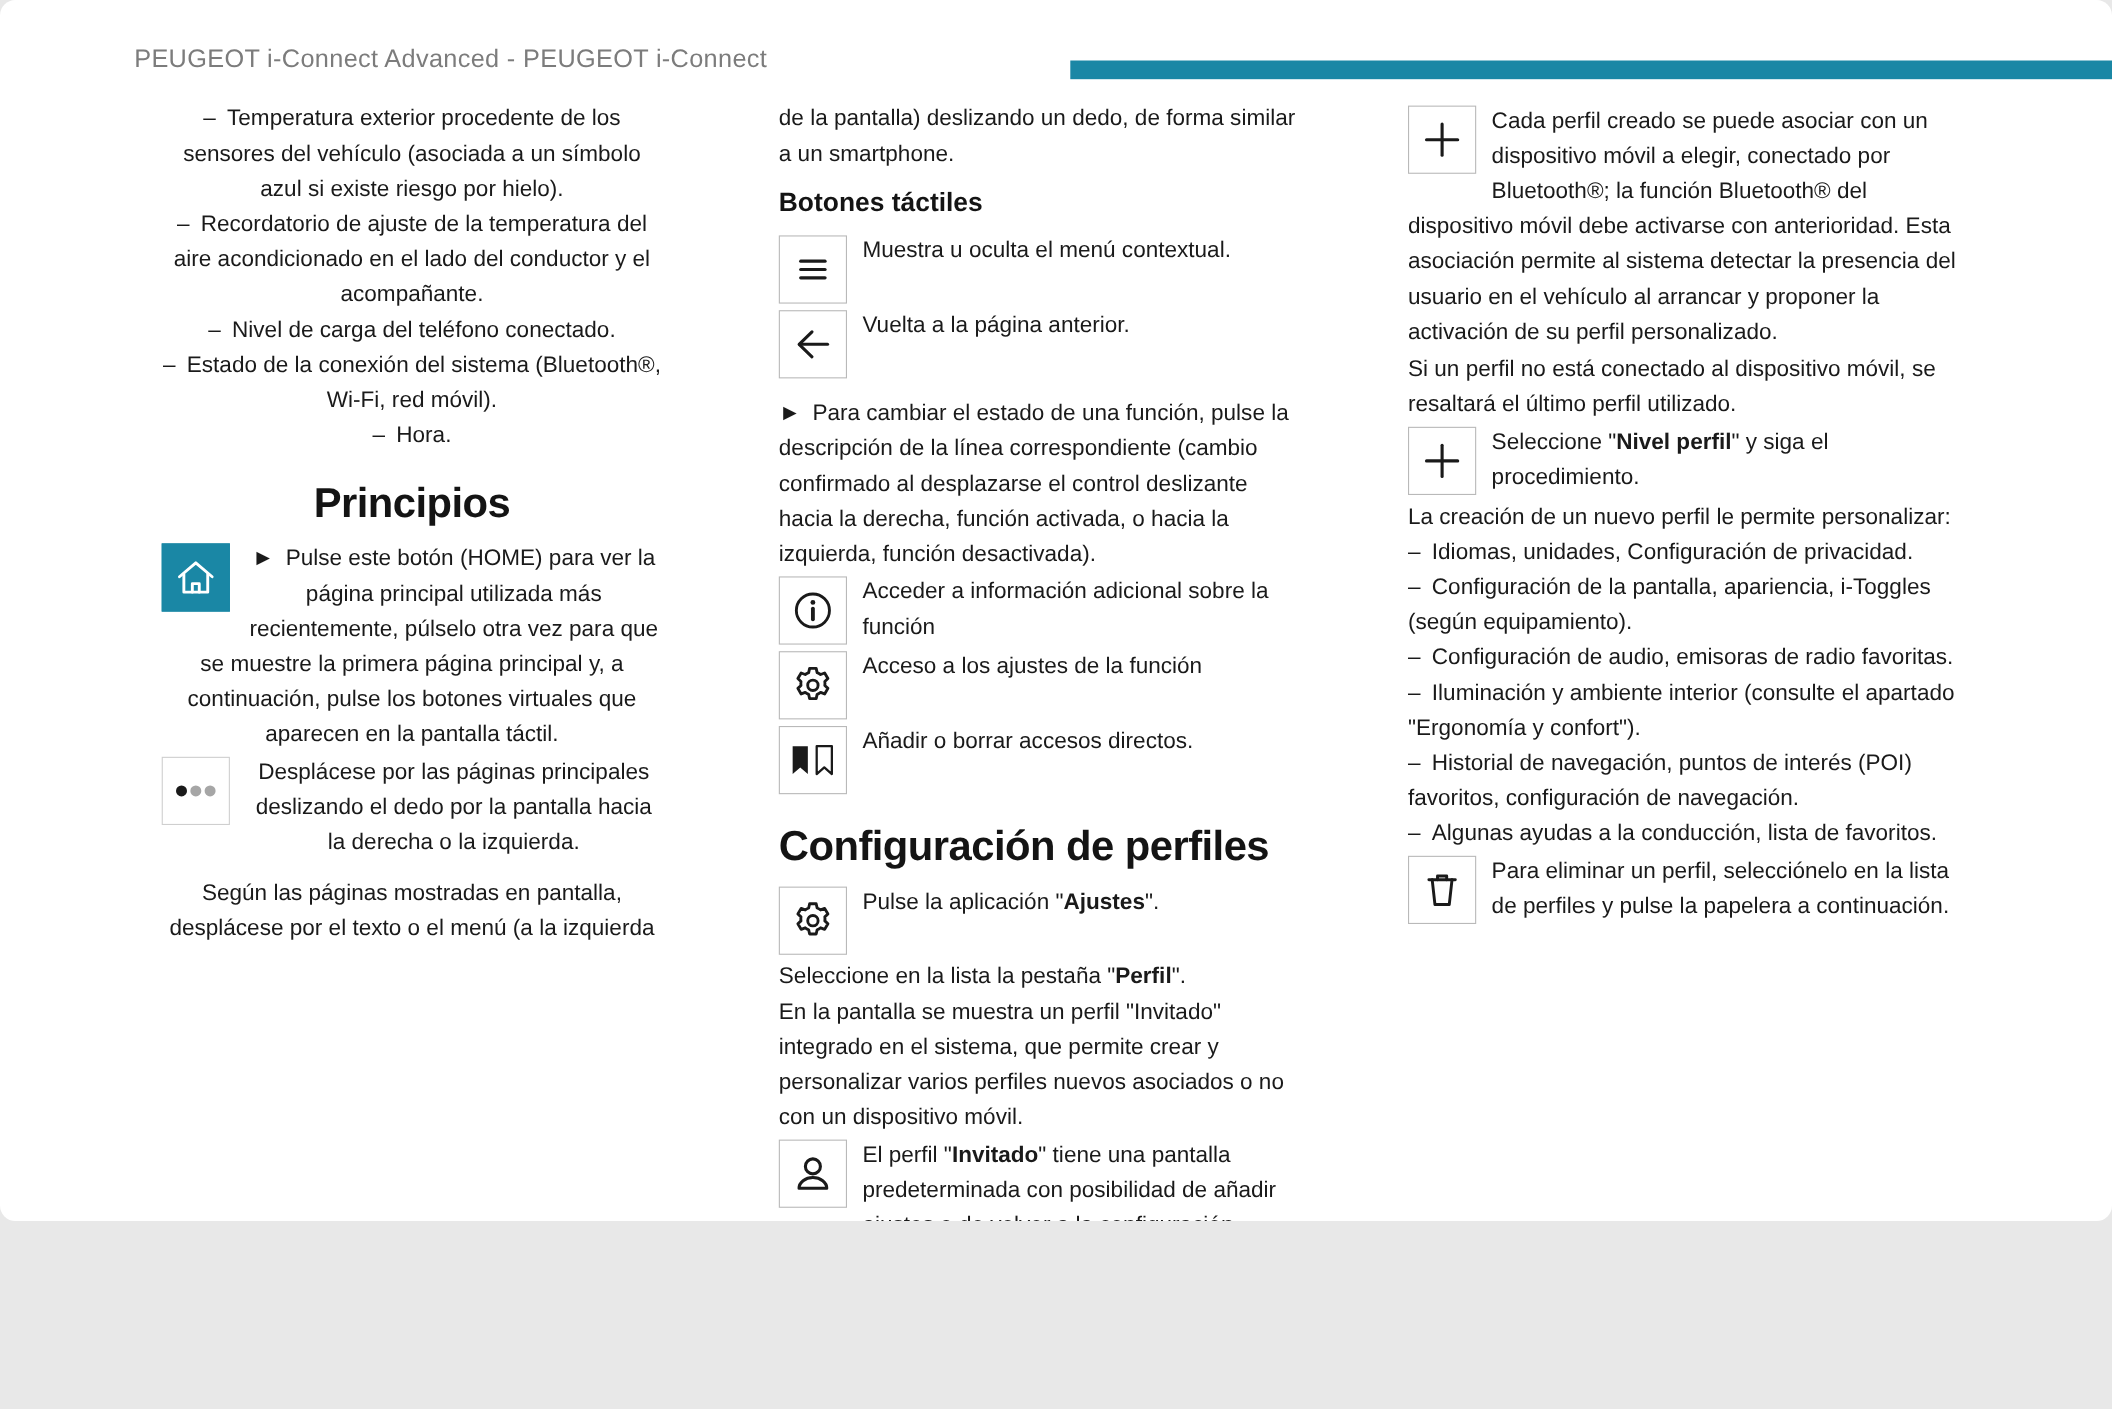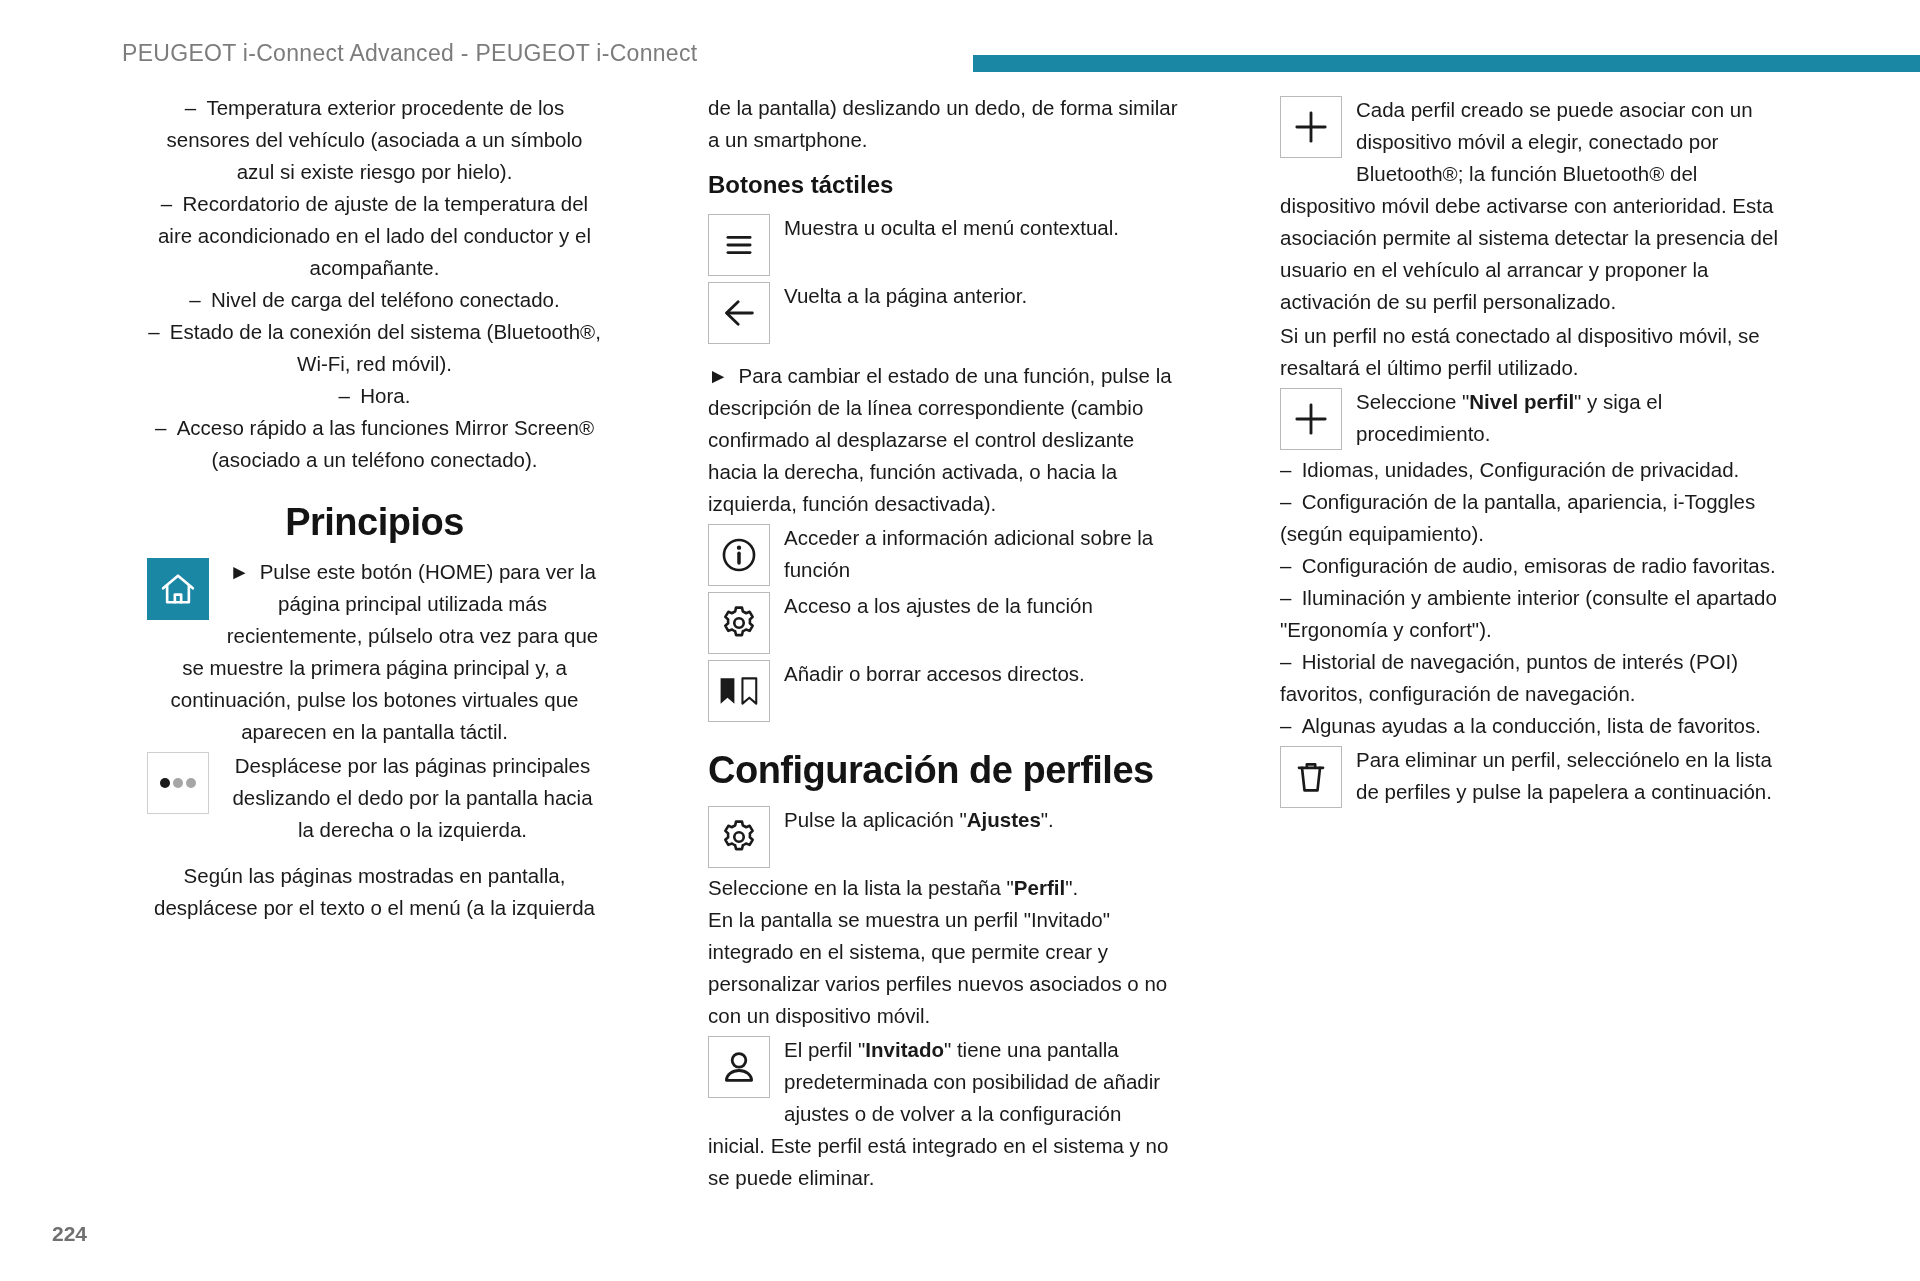--- a/index.html
+++ b/index.html
@@ -1,18 +1,18 @@
 <!DOCTYPE html>
 <html lang="es"><head>
 <meta charset="utf-8">
 <style>
   html,body{margin:0;padding:0;background:#e8e8e8;}
   .page{
-    position:relative;width:1920px;height:1281px;background:#ffffff;
-    font-family:"Liberation Sans",sans-serif;color:#1a1a1a;overflow:hidden;
+    position:relative;width:1920px;height:1110px;background:#ffffff;
+    font-family:"Liberation Sans",sans-serif;color:#1a1a1a;overflow:hidden;border-radius:14px;
   }
   
   .hdr-title{
     position:absolute;left:122px;top:40px;font-size:23px;color:#7c7c7c;
     letter-spacing:.3px;
   }
   .hdr-bar{
     position:absolute;left:973px;top:55px;width:947px;height:17px;background:#1a87a5;
   }
   
@@ -50,21 +50,20 @@
 
   <div class="hdr-title">PEUGEOT i-Connect Advanced - PEUGEOT i-Connect</div>
   <div class="hdr-bar"></div>
 
   <section class="col col-1">
     <p>– Temperatura exterior procedente de los sensores del vehículo (asociada a un símbolo azul si existe riesgo por hielo).</p>
     <p>– Recordatorio de ajuste de la temperatura del aire acondicionado en el lado del conductor y el acompañante.</p>
     <p>– Nivel de carga del teléfono conectado.</p>
     <p>– Estado de la conexión del sistema (Bluetooth®, Wi-Fi, red móvil).</p>
     <p>– Hora.</p>
-    <p>– Acceso rápido a las funciones Mirror Screen® (asociado a un teléfono conectado).</p>
 
     <h1>Principios</h1>
 
     <div class="icon-para">
       <span class="iconbox teal">
         <svg width="42" height="42" viewBox="0 0 24 24" fill="none" stroke="#ffffff" stroke-width="1.5" stroke-linecap="round" stroke-linejoin="round">
           <path d="M3.5 11.6 L12 4.4 L20.5 11.6"></path>
           <path d="M5.8 10.2 V19.6 H18.2 V10.2"></path>
           <path d="M10.2 19.6 V15.2 H13.8 V19.6"></path>
         </svg>
@@ -186,20 +185,21 @@
     <div class="icon-para">
       <span class="iconbox">
         <svg width="40" height="40" viewBox="0 0 24 24" stroke="#1a1a1a" stroke-width="1.7" stroke-linecap="round">
           <path d="M12 3.5 V20.5"></path>
             <path d="M3.5 12 H20.5"></path>
         </svg>
       </span>
       <span><span>Seleccione "</span><b>Nivel perfil</b><span>" y siga el procedimiento.</span></span>
     </div>
 
+    <p>La creación de un nuevo perfil le permite personalizar:</p>
     <p>– Idiomas, unidades, Configuración de privacidad.</p>
     <p>– Configuración de la pantalla, apariencia, i-Toggles (según equipamiento).</p>
     <p>– Configuración de audio, emisoras de radio favoritas.</p>
     <p>– Iluminación y ambiente interior (consulte el apartado "Ergonomía y confort").</p>
     <p>– Historial de navegación, puntos de interés (POI) favoritos, configuración de navegación.</p>
     <p>– Algunas ayudas a la conducción, lista de favoritos.</p>
 
     <div class="icon-para">
       <span class="iconbox">
         <svg width="40" height="40" viewBox="0 0 24 24" fill="none" stroke="#1a1a1a" stroke-width="1.6" stroke-linecap="round" stroke-linejoin="round">

